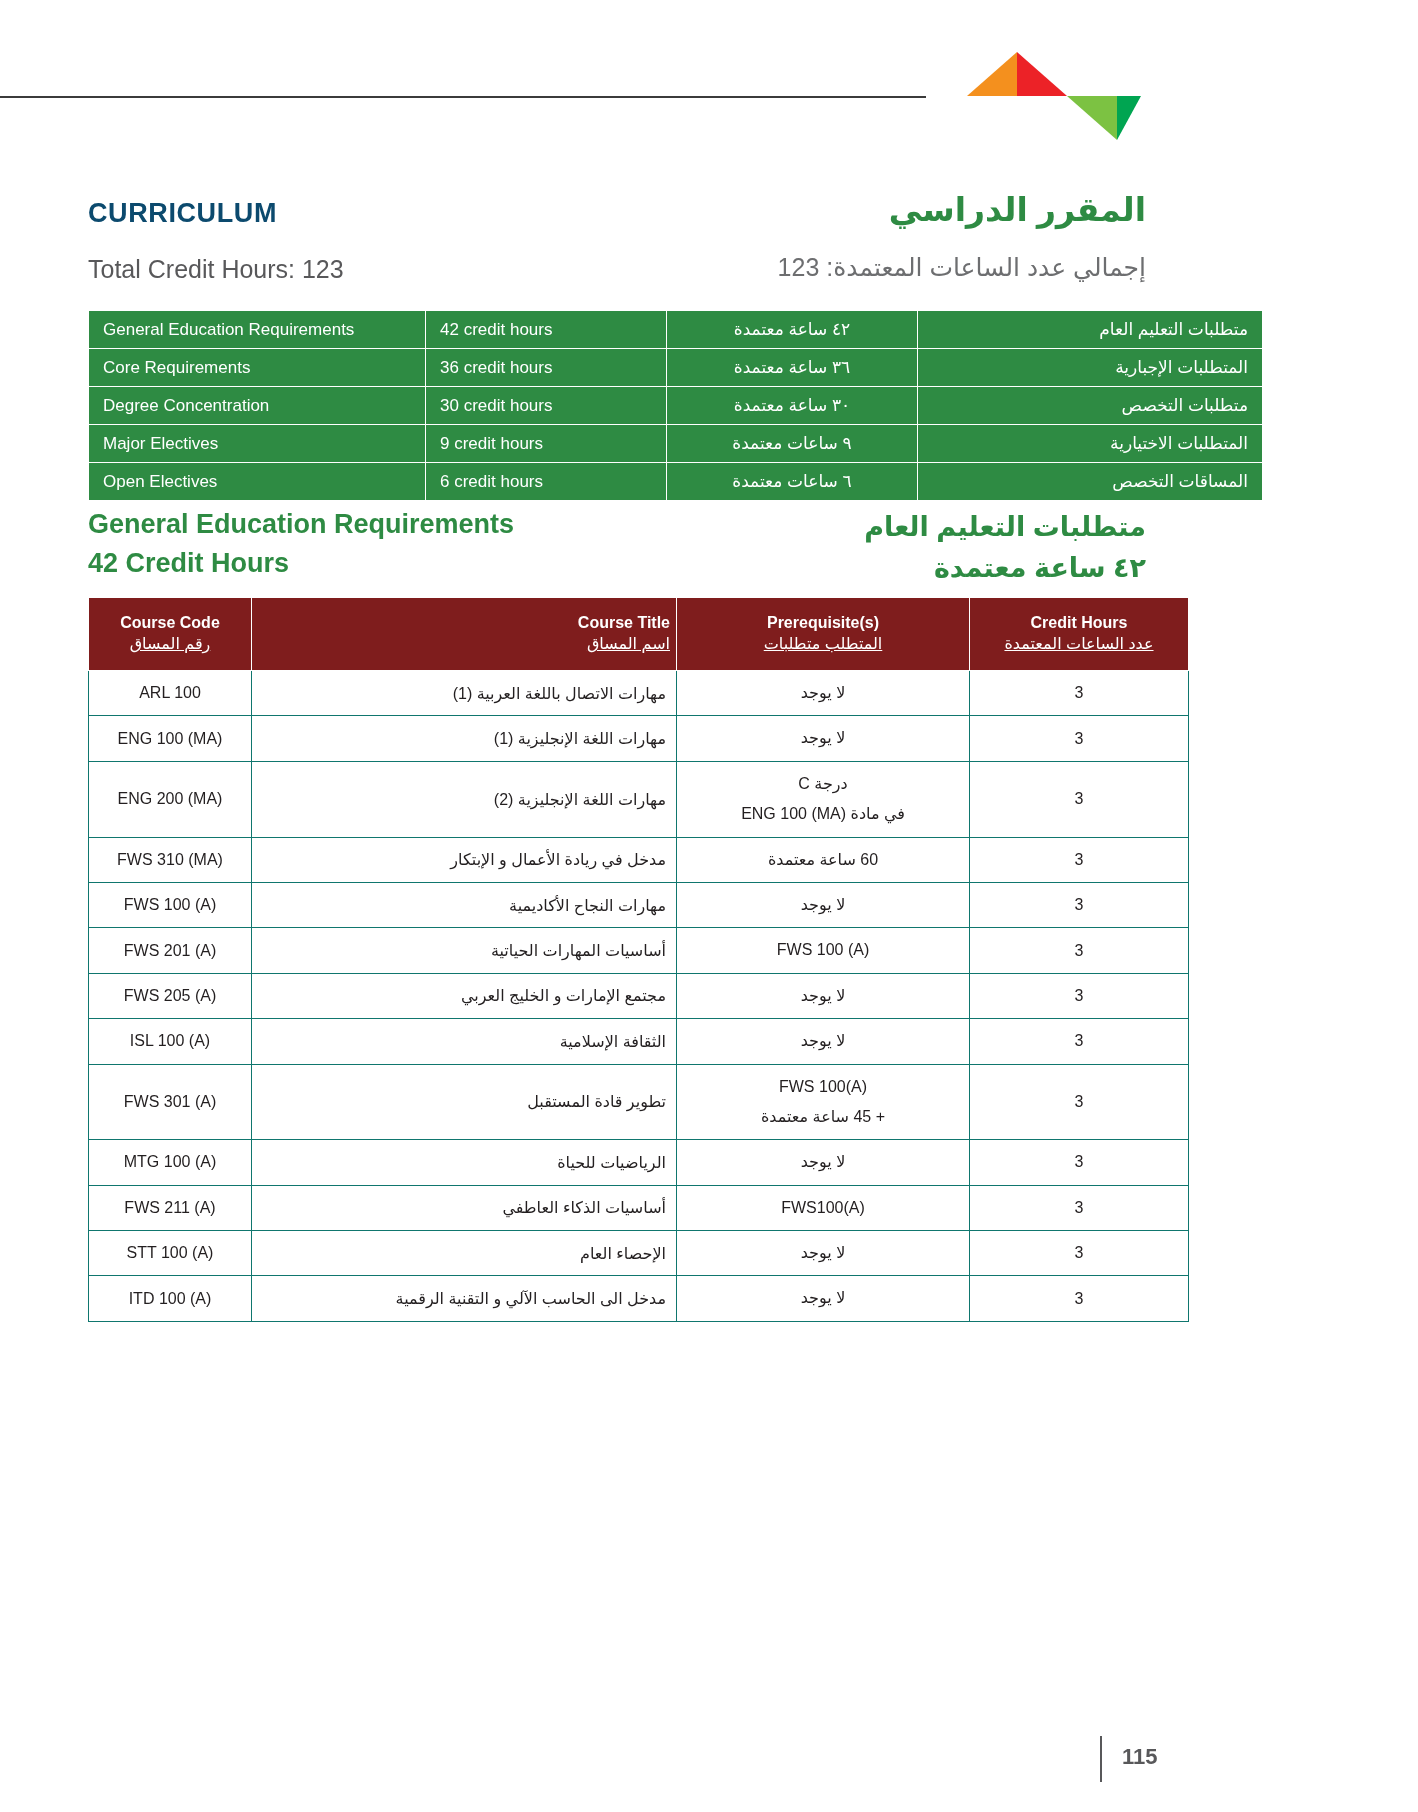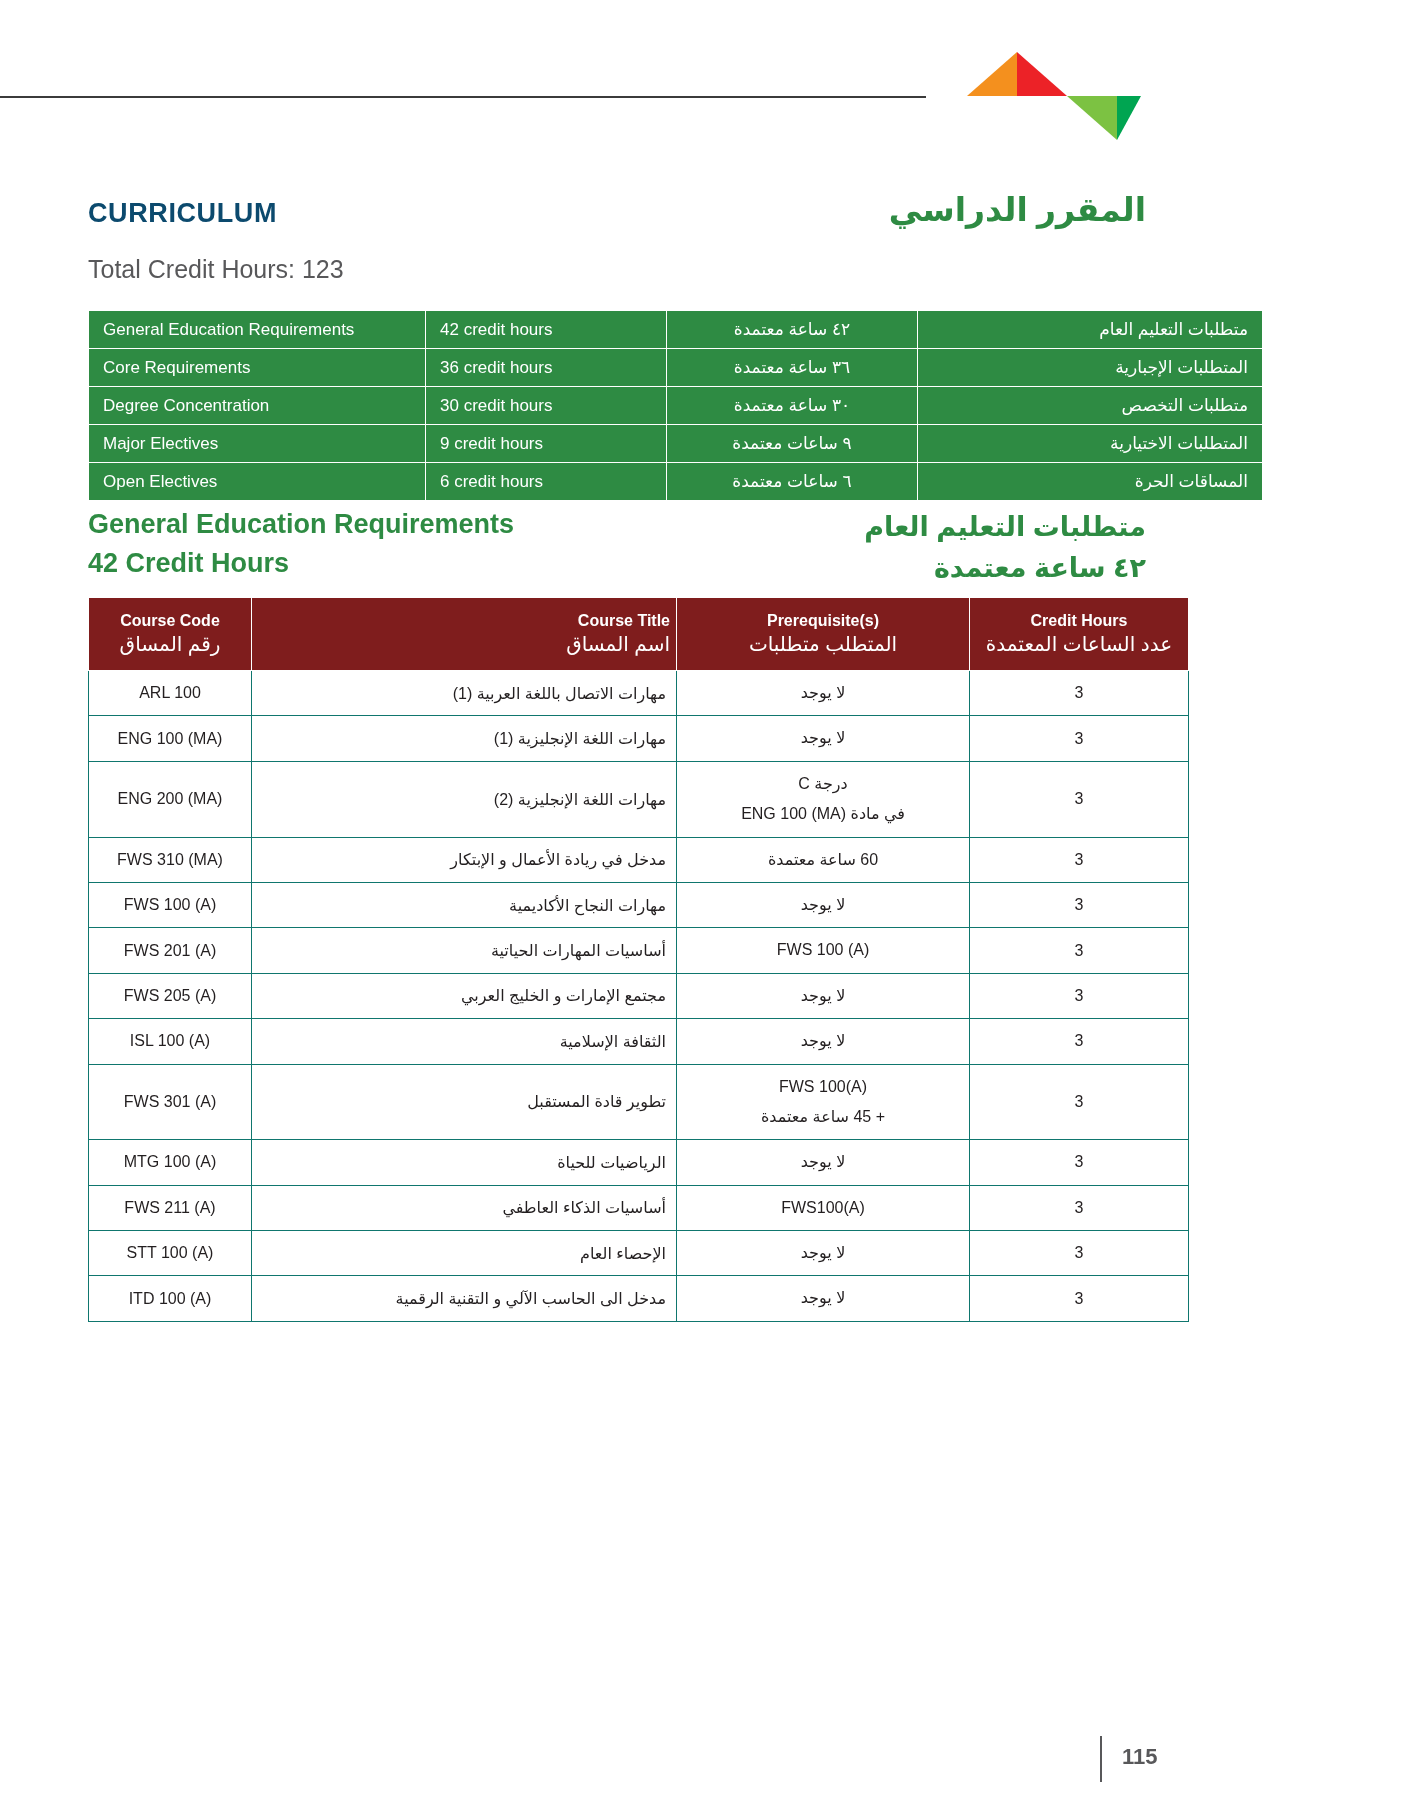--- a/index.html
+++ b/index.html
@@ -166,23 +166,24 @@
     height: 52px;
   }
   .th-en {
     display: block;
     font-size: 16px;
     font-weight: bold;
     line-height: 1.25;
   }
   .th-ar {
     display: block;
-    font-size: 20px;
+    font-size: 16px;
     line-height: 1.35;
     direction: rtl;
+    text-decoration: underline;
   }
   .course-table td {
     border: 1px solid #0f766e;
     padding: 7px 10px;
     vertical-align: middle;
     font-size: 16px;
     color: #231f20;
     background: #ffffff;
   }
   .col-code   { width: 150px; text-align: center; }
@@ -238,20 +239,21 @@
   </div>
 </div>
 
 <div class="title-row">
   <div class="title-en">CURRICULUM</div>
   <div class="title-ar">المقرر الدراسي</div>
 </div>
 
 <div class="subtitle-row">
   <div class="subtitle-en">Total Credit Hours: 123</div>
+  <div class="subtitle-ar">إجمالي عدد الساعات المعتمدة: 123</div>
 </div>
 
 <table class="summary-table">
   <tbody>
     <tr>
       <td class="c-en-label">General Education Requirements</td>
       <td class="c-en-hours">42 credit hours</td>
       <td class="c-ar-hours">٤٢ ساعة معتمدة</td>
       <td class="c-ar-label">متطلبات التعليم العام</td>
     </tr>
@@ -270,21 +272,21 @@
     <tr>
       <td class="c-en-label">Major Electives</td>
       <td class="c-en-hours">9 credit hours</td>
       <td class="c-ar-hours">٩ ساعات معتمدة</td>
       <td class="c-ar-label">المتطلبات الاختيارية</td>
     </tr>
     <tr>
       <td class="c-en-label">Open Electives</td>
       <td class="c-en-hours">6 credit hours</td>
       <td class="c-ar-hours">٦ ساعات معتمدة</td>
-      <td class="c-ar-label">المساقات الحرة</td>
+      <td class="c-ar-label">المساقات التخصص</td>
     </tr>
   </tbody>
 </table>
 
 <div class="section-heading">
   <div class="sec-en">
     <span>General Education Requirements</span><br>
     <span>42 Credit Hours</span>
   </div>
   <div class="sec-ar">

